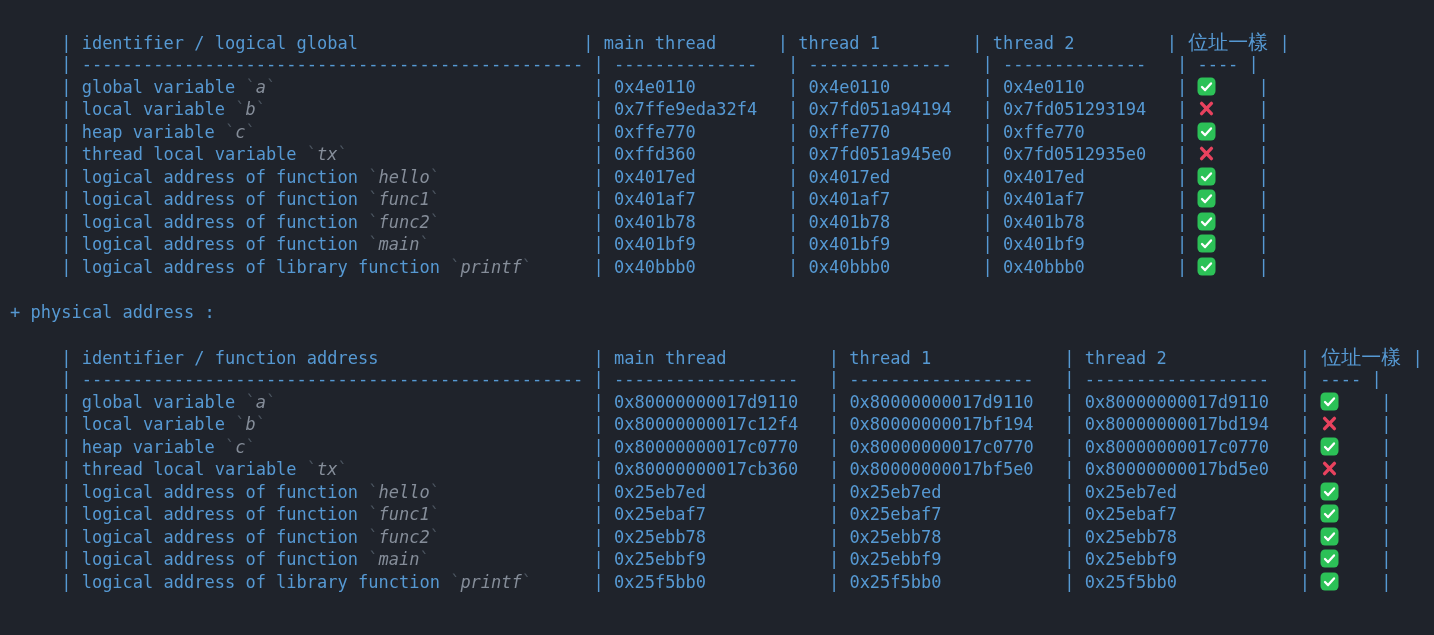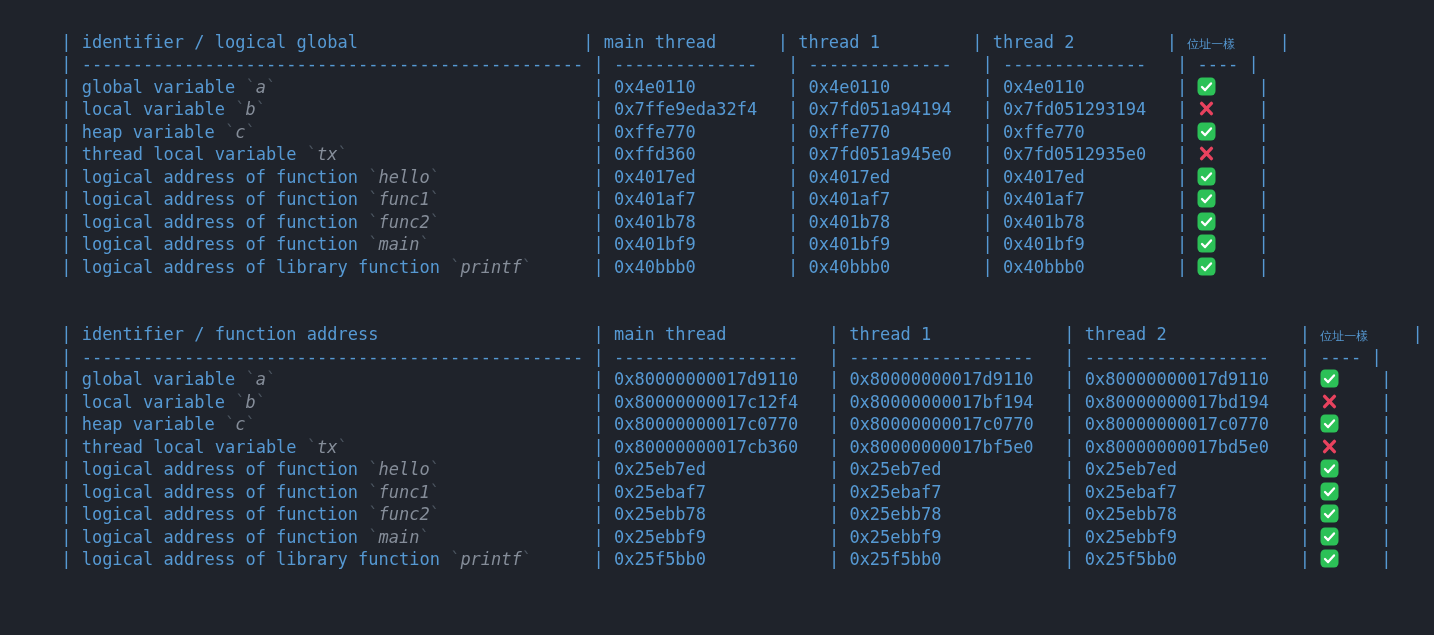--- a/index.html
+++ b/index.html
@@ -17,21 +17,21 @@
     white-space:pre;
     font-family:"DejaVu Sans Mono",monospace;
     font-size:17px;line-height:22.5px;height:22.5px;
     color:var(--blue);
   }
   .tick{color:var(--tick);}
   .vname{color:var(--gray);font-style:italic;}
   .cjk{
     display:inline-block;width:82px;overflow:visible;
     font-family:Liberation Serif, serif;
-    font-size:12px;vertical-align:baseline;
+    font-size:20px;vertical-align:baseline;text-align:center;
   }
   .mark{display:inline-block;width:20px;vertical-align:-3px;}
   .mark svg{display:inline-block;}
 </style>
 </head>
 <body>
 
 <div class="term">
     <div class="line"></div>
     <div class="line"><span>     | </span><span>identifier / logical global</span><span>                      </span><span>| </span><span>main thread</span><span>      </span><span>| </span><span>thread 1</span><span>         </span><span>| </span><span>thread 2</span><span>         </span><span>| </span><span class="cjk">位址一樣</span><span> |</span></div>
@@ -64,20 +64,21 @@
         </svg></span><span>    |</span></div>
     <div class="line"><span>     | </span><span>logical address of function</span><span class="tick"> `</span><span class="vname">main</span><span class="tick">`</span><span>                </span><span>| </span><span>0x401bf9</span><span>         </span><span>| </span><span>0x401bf9</span><span>         </span><span>| </span><span>0x401bf9</span><span>         </span><span>| </span><span class="mark"><svg width="19" height="19" viewBox="0 0 19 19">
           <rect x="0.5" y="0.5" width="18" height="18" rx="4.5" fill="#2cc157"></rect>
           <path d="M5 10l3.1 3.1L14 6.4" fill="none" stroke="#ffffff" stroke-width="2.3" stroke-linecap="round" stroke-linejoin="round"></path>
         </svg></span><span>    |</span></div>
     <div class="line"><span>     | </span><span>logical address of library function</span><span class="tick"> `</span><span class="vname">printf</span><span class="tick">`</span><span>      </span><span>| </span><span>0x40bbb0</span><span>         </span><span>| </span><span>0x40bbb0</span><span>         </span><span>| </span><span>0x40bbb0</span><span>         </span><span>| </span><span class="mark"><svg width="19" height="19" viewBox="0 0 19 19">
           <rect x="0.5" y="0.5" width="18" height="18" rx="4.5" fill="#2cc157"></rect>
           <path d="M5 10l3.1 3.1L14 6.4" fill="none" stroke="#ffffff" stroke-width="2.3" stroke-linecap="round" stroke-linejoin="round"></path>
         </svg></span><span>    |</span></div>
     <div class="line"></div>
+    <div class="line"><span>+ physical address :</span></div>
     <div class="line"></div>
     <div class="line"><span>     | </span><span>identifier / function address</span><span>                     </span><span>| </span><span>main thread</span><span>          </span><span>| </span><span>thread 1</span><span>             </span><span>| </span><span>thread 2</span><span>             </span><span>| </span><span class="cjk">位址一樣</span><span> |</span></div>
     <div class="line"><span>     | </span><span>-------------------------------------------------</span><span> </span><span>| </span><span>------------------</span><span>   </span><span>| </span><span>------------------</span><span>   </span><span>| </span><span>------------------</span><span>   </span><span>| </span><span>----</span><span> |</span></div>
     <div class="line"><span>     | </span><span>global variable</span><span class="tick"> `</span><span class="vname">a</span><span class="tick">`</span><span>                               </span><span>| </span><span>0x80000000017d9110</span><span>   </span><span>| </span><span>0x80000000017d9110</span><span>   </span><span>| </span><span>0x80000000017d9110</span><span>   </span><span>| </span><span class="mark"><svg width="19" height="19" viewBox="0 0 19 19">
           <rect x="0.5" y="0.5" width="18" height="18" rx="4.5" fill="#2cc157"></rect>
           <path d="M5 10l3.1 3.1L14 6.4" fill="none" stroke="#ffffff" stroke-width="2.3" stroke-linecap="round" stroke-linejoin="round"></path>
         </svg></span><span>    |</span></div>
     <div class="line"><span>     | </span><span>local variable</span><span class="tick"> `</span><span class="vname">b</span><span class="tick">`</span><span>                                </span><span>| </span><span>0x80000000017c12f4</span><span>   </span><span>| </span><span>0x80000000017bf194</span><span>   </span><span>| </span><span>0x80000000017bd194</span><span>   </span><span>| </span><span class="mark"><svg width="19" height="19" viewBox="0 0 19 19">
           <path d="M4.6 4.4l9.8 10.2M14.4 4.4L4.6 14.6" fill="none" stroke="#e8425e" stroke-width="3.4" stroke-linecap="round"></path>
         </svg></span><span>    |</span></div>

